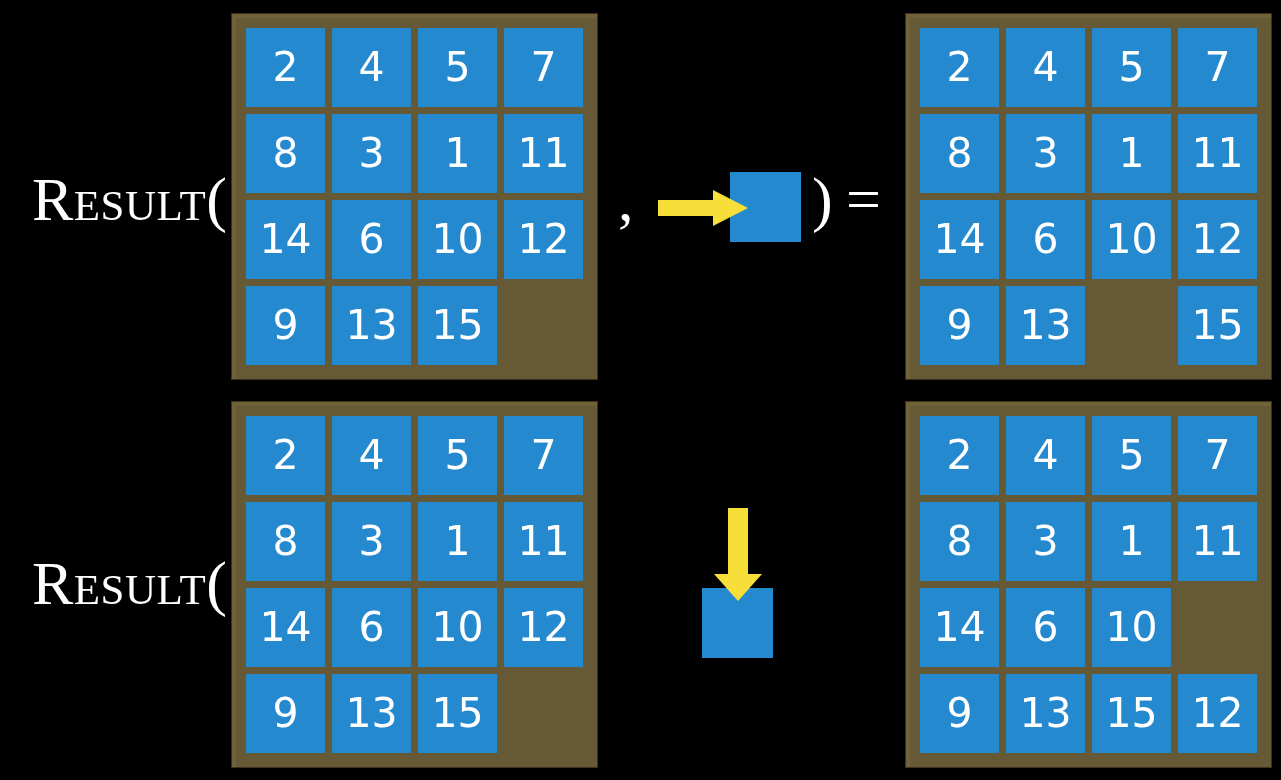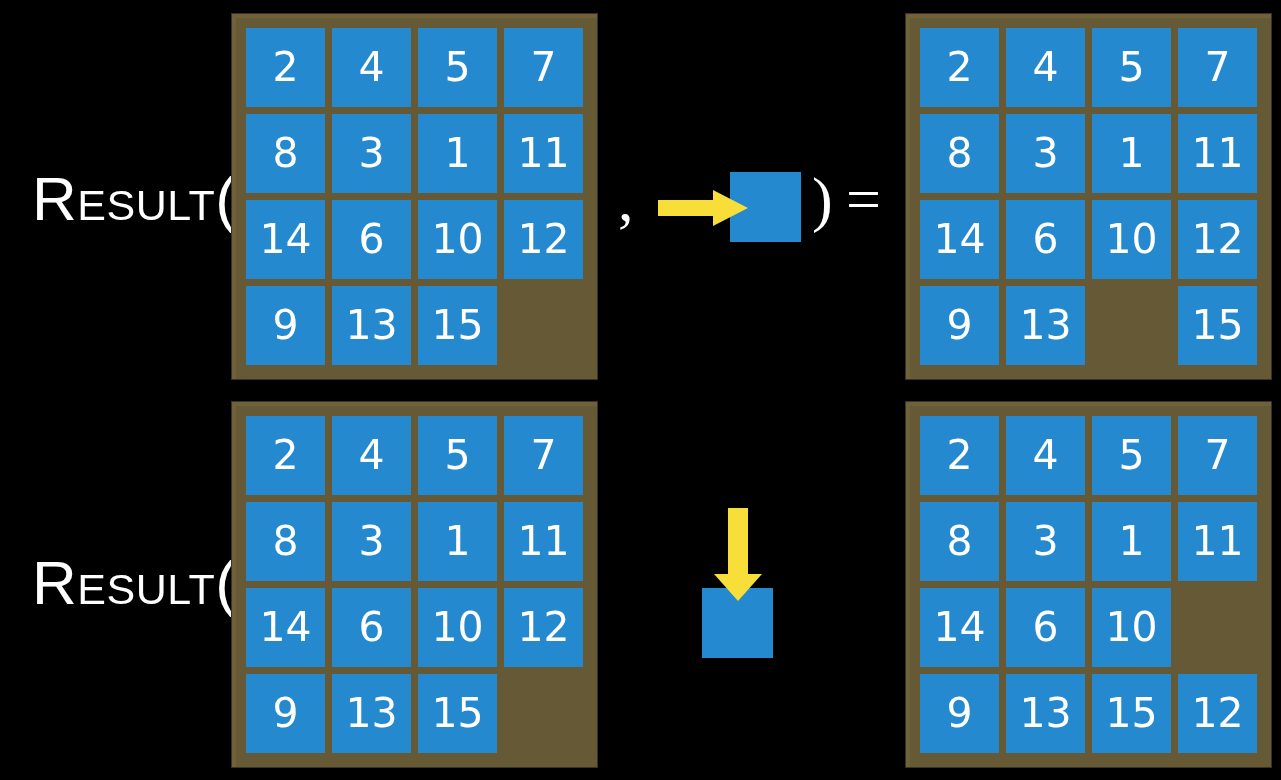--- a/index.html
+++ b/index.html
@@ -28,21 +28,21 @@
     left: 0;
     width: 1281px;
   }
   .eq-row.top    { top: 0px;   height: 392px; }
   .eq-row.bottom { top: 392px; height: 388px; }
 
   
   .result-label {
     position: absolute;
     color: #ffffff;
-    font-family: Liberation Sans, sans-serif;
+    font-family: Liberation Serif, serif;
     font-variant: small-caps;
     font-size: 62px;
     line-height: 1;
     letter-spacing: 0.5px;
     white-space: nowrap;
     user-select: none;
   }
   .eq-row.top .result-label    { left: 32px; top: 168px; }
   .eq-row.bottom .result-label { left: 32px; top: 160px; }
 

